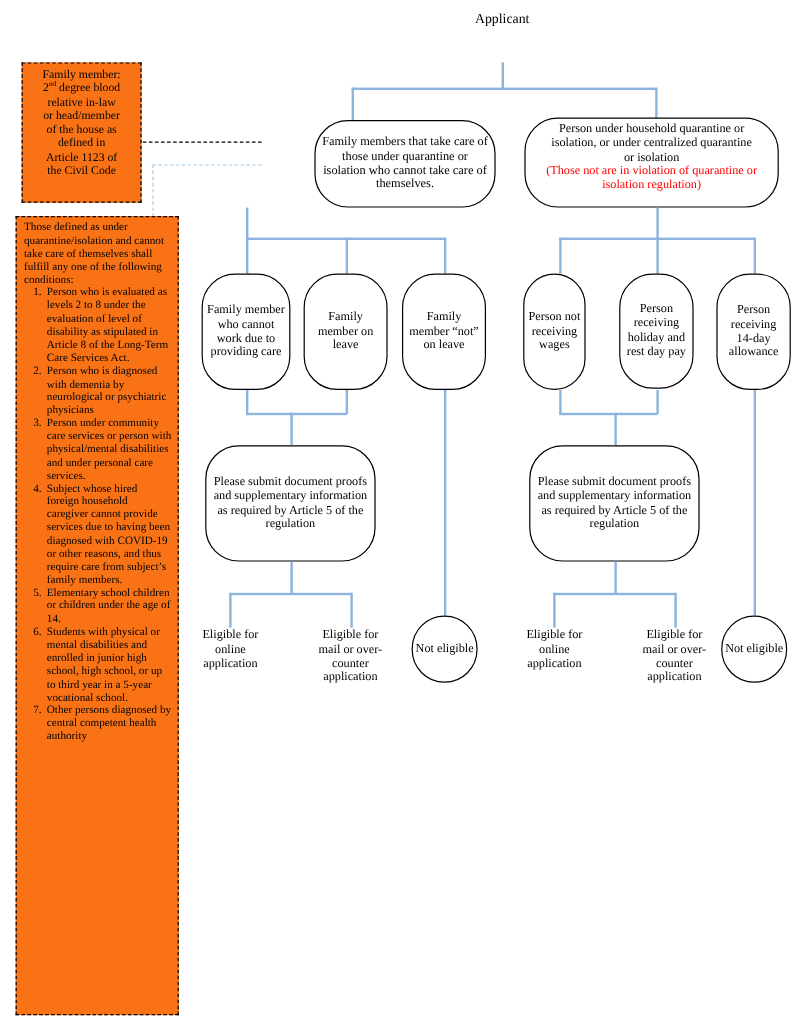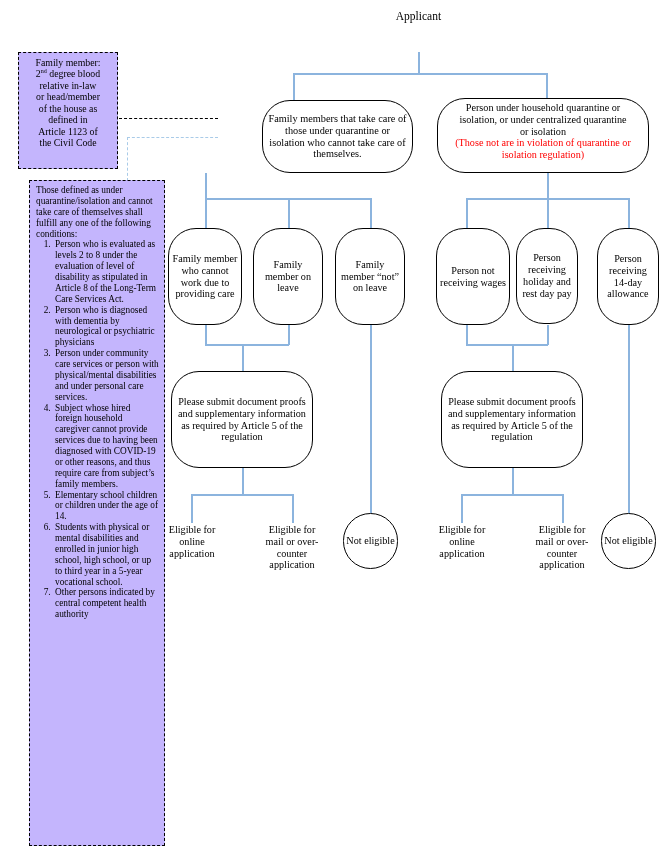--- a/index.html
+++ b/index.html
@@ -37,21 +37,21 @@
     background: #ffffff;
   }
   .plain {
     border: none;
     background: transparent;
   }
   .dashed-box {
     position: absolute;
     box-sizing: border-box;
     border: 1.4px dashed #000000;
-    background: #c4b5fd;
+    background: #f97316;
     text-align: left;
     line-height: 1.17;
     overflow: hidden;
   }
   .dashed-box.centered { text-align: center; }
 
   .edge {
     position: absolute;
     background: #8CB4DE;
   }
@@ -123,30 +123,30 @@
     <div>defined in</div>
     <div>Article 1123 of</div>
     <div>the Civil Code</div>
   </div>
 
   <div class="dash-h" style="left:116px; top:118px; width:99px;"></div>
 
   <div class="dash-v blue" style="left:124px; top:137px; height:44px;"></div>
   <div class="dash-h blue" style="left:124px; top:137px; width:91px;"></div>
 
-  <div class="dashed-box" style="left:10px; top:180px; width:136px; height:666px; font-size:9.3px; padding:4px 5px 0 6px;margin-left:16px;">
+  <div class="dashed-box" style="left:10px; top:180px; width:136px; height:666px; font-size:9.3px; padding:4px 5px 0 6px;">
     <div class="cond-intro">Those defined as under quarantine/isolation and cannot take care of themselves shall fulfill any one of the following conditions:</div>
     <ol class="cond-list">
       <li>Person who is evaluated as levels 2 to 8 under the evaluation of level of disability as stipulated in Article 8 of the Long-Term Care Services Act.</li>
       <li>Person who is diagnosed with dementia by neurological or psychiatric physicians</li>
       <li>Person under community care services or person with physical/mental disabilities and under personal care services.</li>
       <li>Subject whose hired foreign household caregiver cannot provide services due to having been diagnosed with COVID-19 or other reasons, and thus require care from subject’s family members.</li>
       <li>Elementary school children or children under the age of 14.</li>
       <li>Students with physical or mental disabilities and enrolled in junior high school, high school, or up to third year in a 5-year vocational school.</li>
-      <li>Other persons indicated by central competent health authority</li>
+      <li>Other persons diagnosed by central competent health authority</li>
     </ol>
   </div>
 
   <div class="edge v" style="left:202px; top:173px; height:26px;"></div>
   <div class="edge h" style="left:202px; top:198px; width:166px;"></div>
   <div class="edge v" style="left:202px; top:198px; height:30px;"></div>
   <div class="edge v" style="left:285px; top:198px; height:30px;"></div>
   <div class="edge v" style="left:367px; top:198px; height:30px;"></div>
 
   <div class="node boxed" style="left:165px; top:228px; width:74px; height:97px; font-size:10.2px; padding:2px 3px;">
@@ -184,21 +184,21 @@
   <div class="node boxed" style="left:340px; top:513px; width:55px; height:56px; font-size:10.2px;">
     <span>Not eligible</span>
   </div>
 
   <div class="edge v" style="left:544px; top:173px; height:26px;"></div>
   <div class="edge h" style="left:463px; top:198px; width:163px;"></div>
   <div class="edge v" style="left:463px; top:198px; height:30px;"></div>
   <div class="edge v" style="left:544px; top:198px; height:30px;"></div>
   <div class="edge v" style="left:625px; top:198px; height:30px;"></div>
 
-  <div class="node boxed" style="left:433px; top:228px; width:74px; height:97px; font-size:10.2px; padding:2px 3px;">
+  <div class="node boxed" style="left:433px; top:228px; width:52px; height:97px; font-size:10.2px; padding:2px 3px;">
     <span>Person not receiving wages</span>
   </div>
   <div class="node boxed" style="left:513px; top:228px; width:62px; height:96px; font-size:10.2px; padding:2px 3px;">
     <span>Person receiving holiday and rest day pay</span>
   </div>
   <div class="node boxed" style="left:594px; top:228px; width:62px; height:97px; font-size:10.2px; padding:2px 3px;">
     <span>Person receiving 14-day allowance</span>
   </div>
 
   <div class="edge v" style="left:463px; top:325px; height:20px;"></div>

